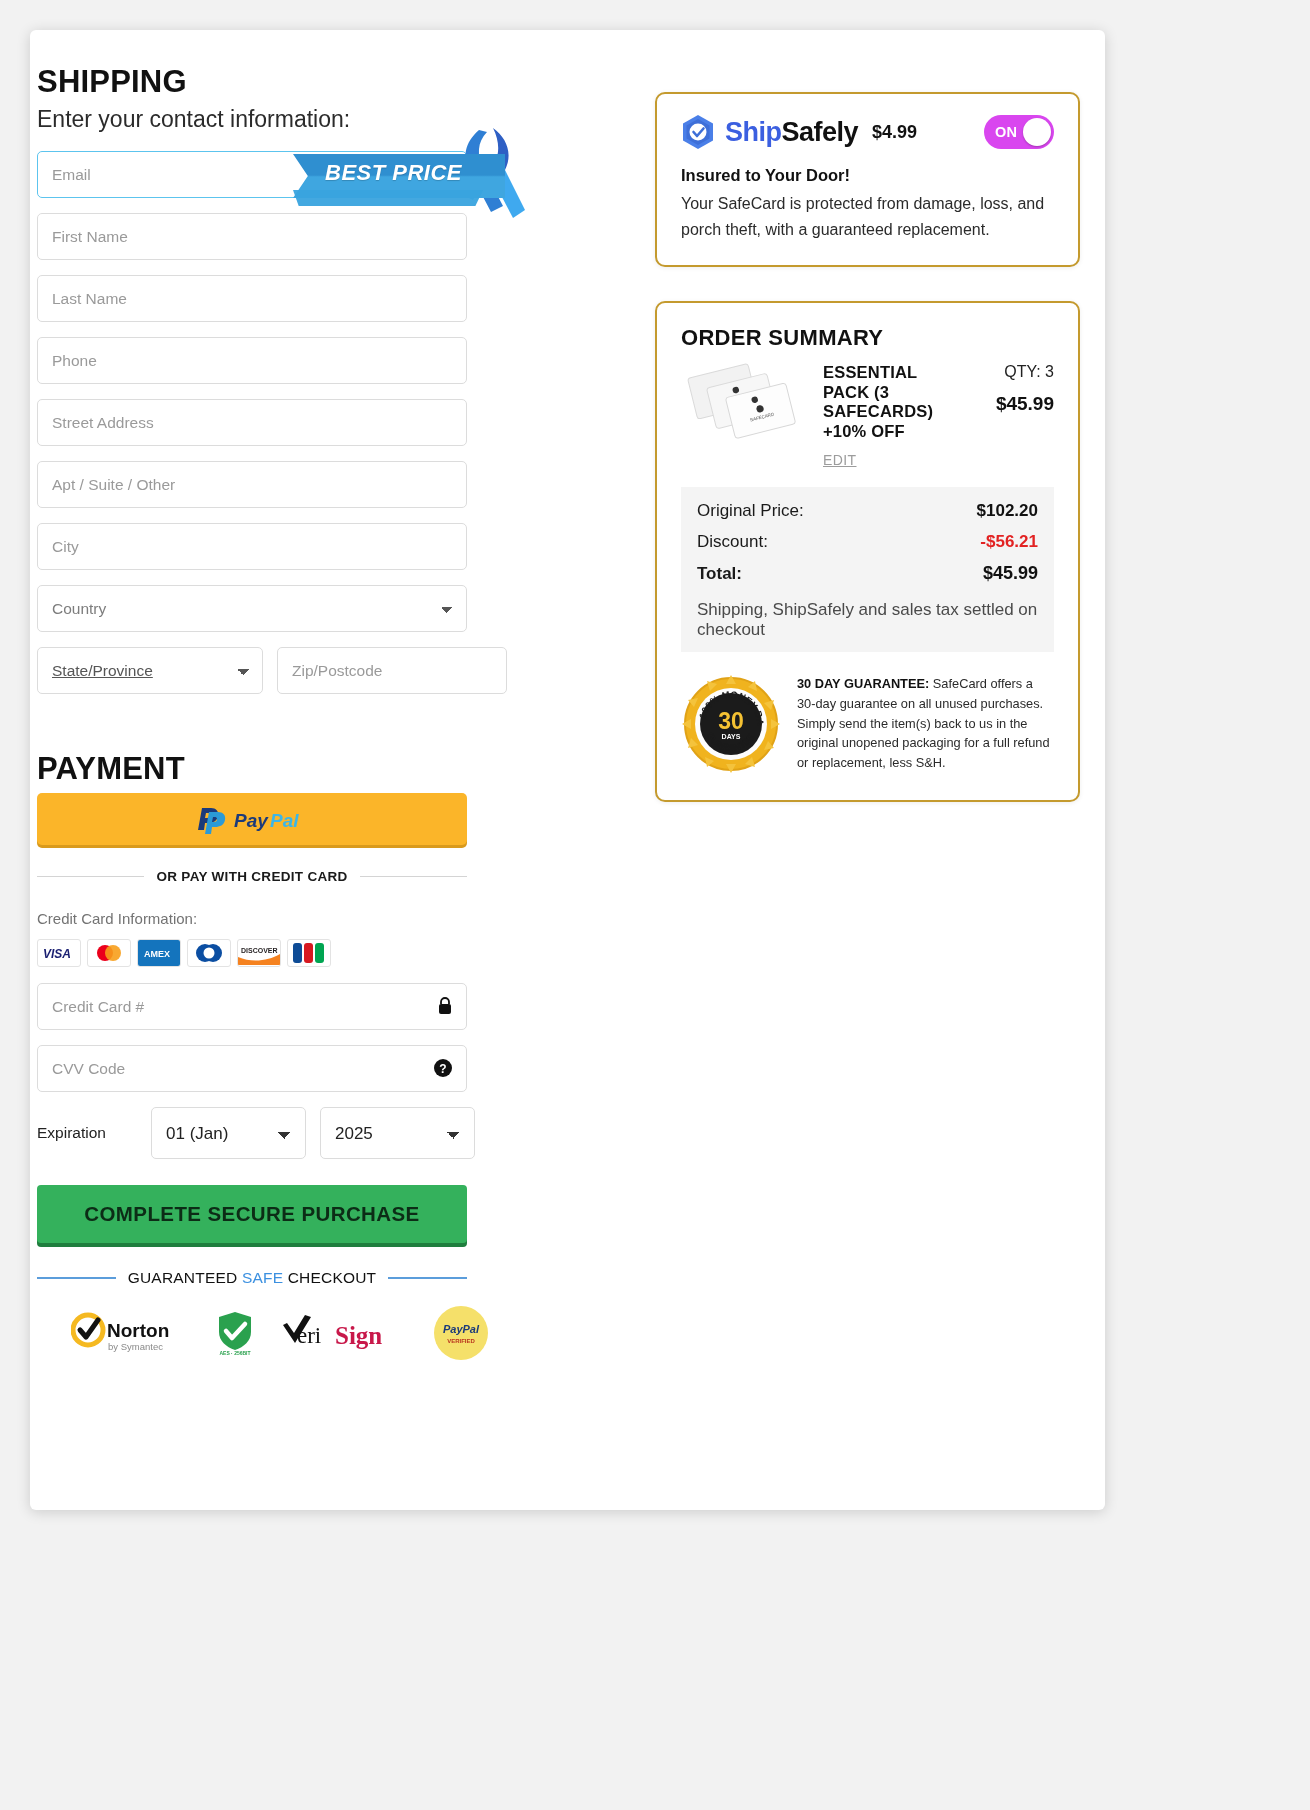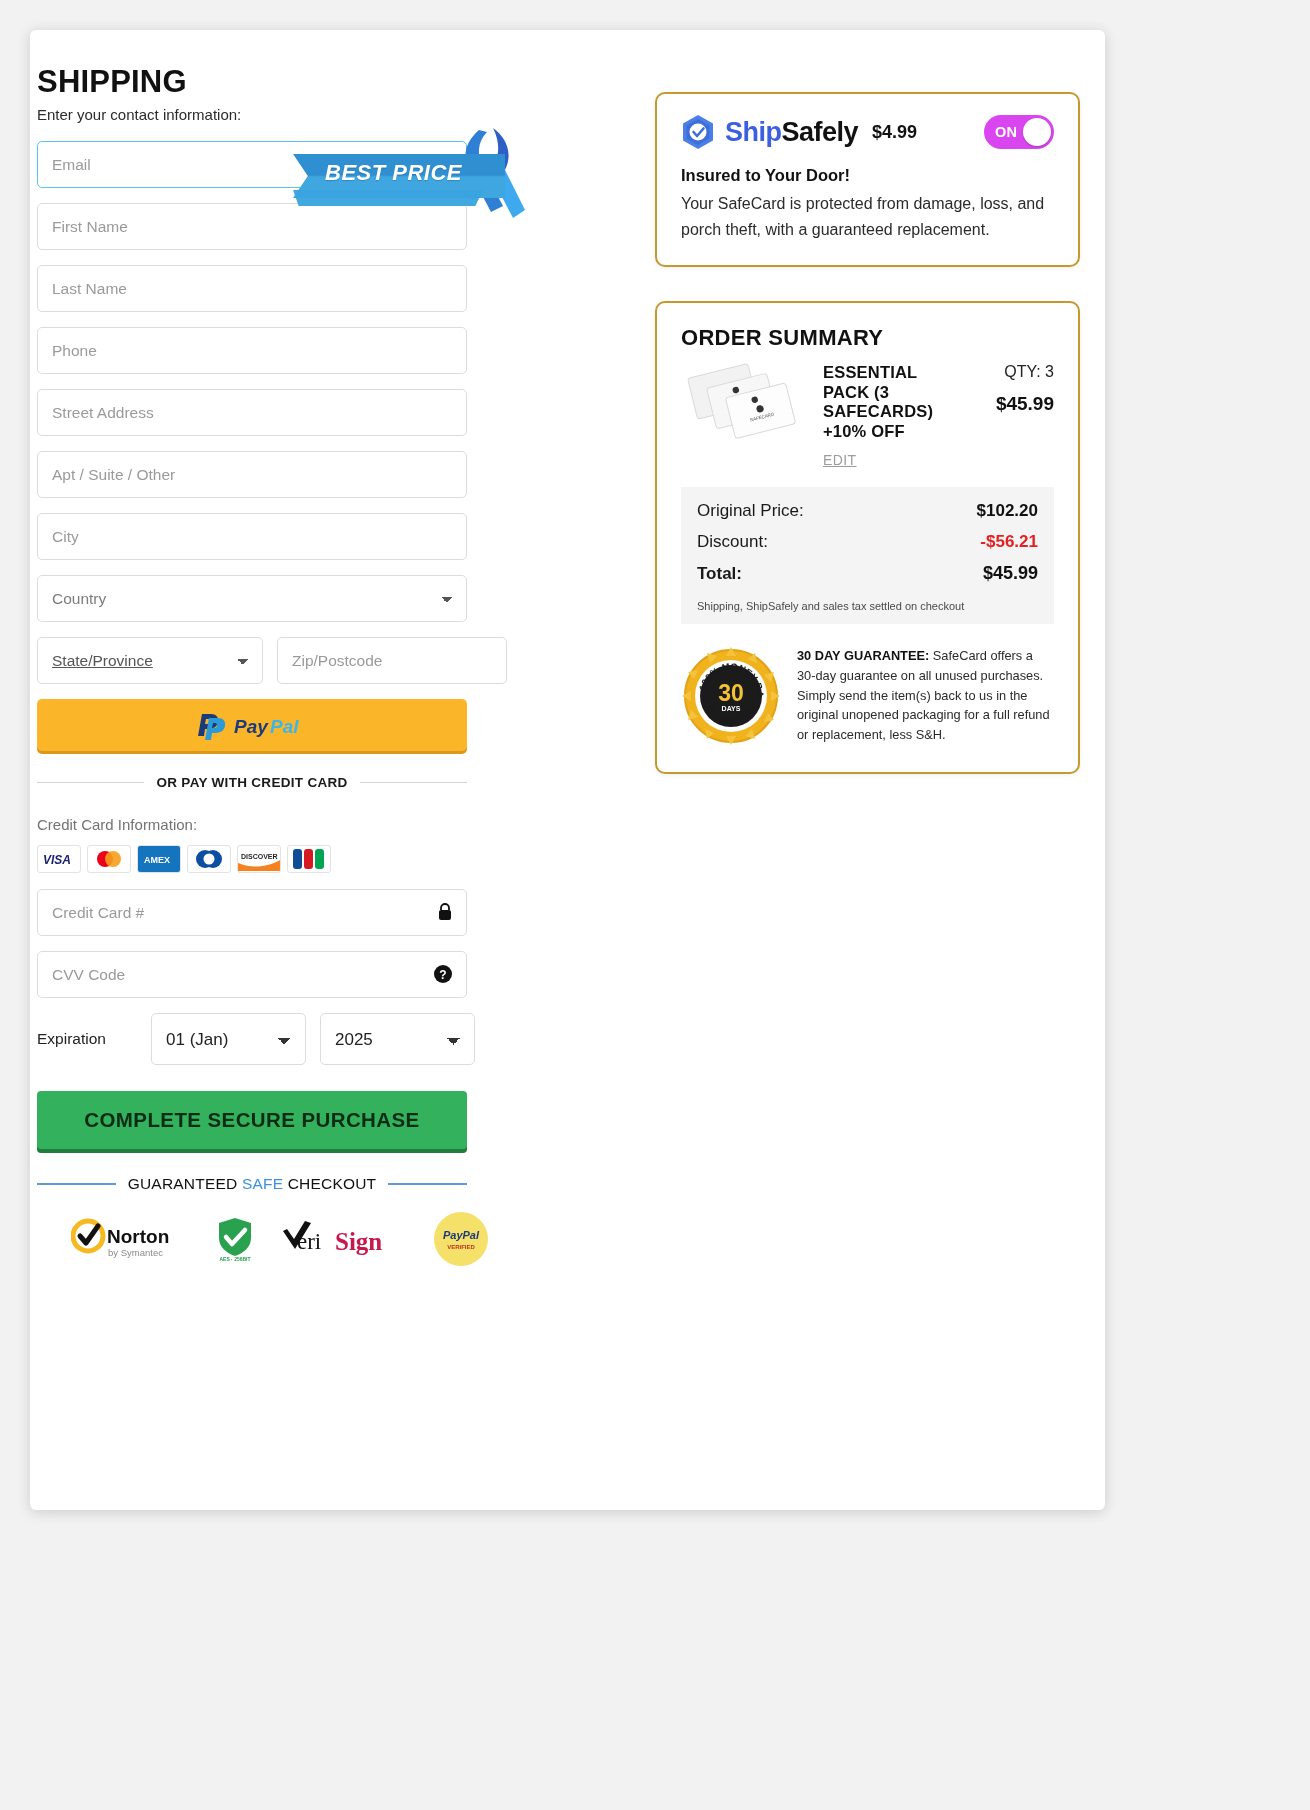--- a/index.html
+++ b/index.html
@@ -24,21 +24,21 @@
   .col-right { position: absolute; left: 625px; top: 62px; width: 425px; }
 
   
   h1.section-title {
     font-size: 31px;
     font-weight: 800;
     letter-spacing: 0.2px;
     color: #111;
     margin: 26px 0 6px 0;
   }
-  .subtitle { font-size: 15px; color: #2b2b2b; margin: 0 0 18px 0; }
+  .subtitle { font-size: 23px; color: #2b2b2b; margin: 0 0 18px 0; }
 
   
   .field {
     display:block;
     width: 430px;
     height: 47px;
     border: 1px solid #dcdcdc;
     border-radius: 5px;
     padding: 0 14px;
     font-size: 15.5px;
@@ -211,21 +211,21 @@
   .qty { font-size: 16px; color:#222; margin-bottom: 12px; }
   .item-price { font-size: 19px; font-weight:800; color:#111; }
 
   .totals { background:#f4f4f4; padding: 14px 16px 12px 16px; }
   .tl { display:flex; justify-content:space-between; align-items:baseline; margin-bottom: 11px; }
   .tl .k { font-size: 17px; color:#1a1a1a; }
   .tl .v { font-size: 17px; font-weight: 800; color:#111; }
   .tl.disc .v { color:#e22222; }
   .tl.total .k { font-weight:800; }
   .tl.total .v { font-size: 18px; }
-  .fine { font-size: 11px; color:#4a4a4a; margin-top: 16px; }
+  .fine { font-size: 17px; color:#4a4a4a; margin-top: 16px; }
 
   .guarantee { display:flex; gap: 16px; align-items:flex-start; margin-top: 22px; }
   .guarantee .txt { font-size: 12.8px; line-height: 1.55; color:#2b2b2b; }
   .guarantee .txt b { font-weight: 800; color:#111; }
 </style>
 </head>
 <body>
 
 <div class="page">
 
@@ -259,20 +259,21 @@
       <option>Country</option>
     </select>
 
     <div class="row-two">
       <select class="field half underline-dots">
         <option>State/Province</option>
       </select>
       <input class="field half" type="text" placeholder="Zip/Postcode" style="">
     </div>
 
+    <h1 class="section-title" style="margin-top:42px">PAYMENT</h1>
 
     <button class="paypal-btn">
       <svg width="120" height="30" viewBox="0 0 120 30">
         <path d="M10 4 h9 c5 0 8 3 7 8 c-1 5 -5 7 -10 7 h-3 l-1 7 h-6 z M14 9 l-1 5 h2 c2 0 3 -1 3 -3 c0 -1.5 -1 -2 -2.5 -2 z" fill="#1b3a7a"></path>
         <path d="M17 8 h9 c5 0 8 3 7 8 c-1 5 -5 7 -10 7 h-3 l-1 7 h-6 z M21 13 l-1 5 h2 c2 0 3 -1 3 -3 c0 -1.5 -1 -2 -2.5 -2 z" fill="#2b9ad6"></path>
         <text x="42" y="23" font-family="Liberation Sans, sans-serif" font-size="19" font-weight="bold" font-style="italic" fill="#1b3a7a">Pay</text>
         <text x="78" y="23" font-family="Liberation Sans, sans-serif" font-size="19" font-weight="bold" font-style="italic" fill="#3cb6e8">Pal</text>
       </svg>
     </button>
 

